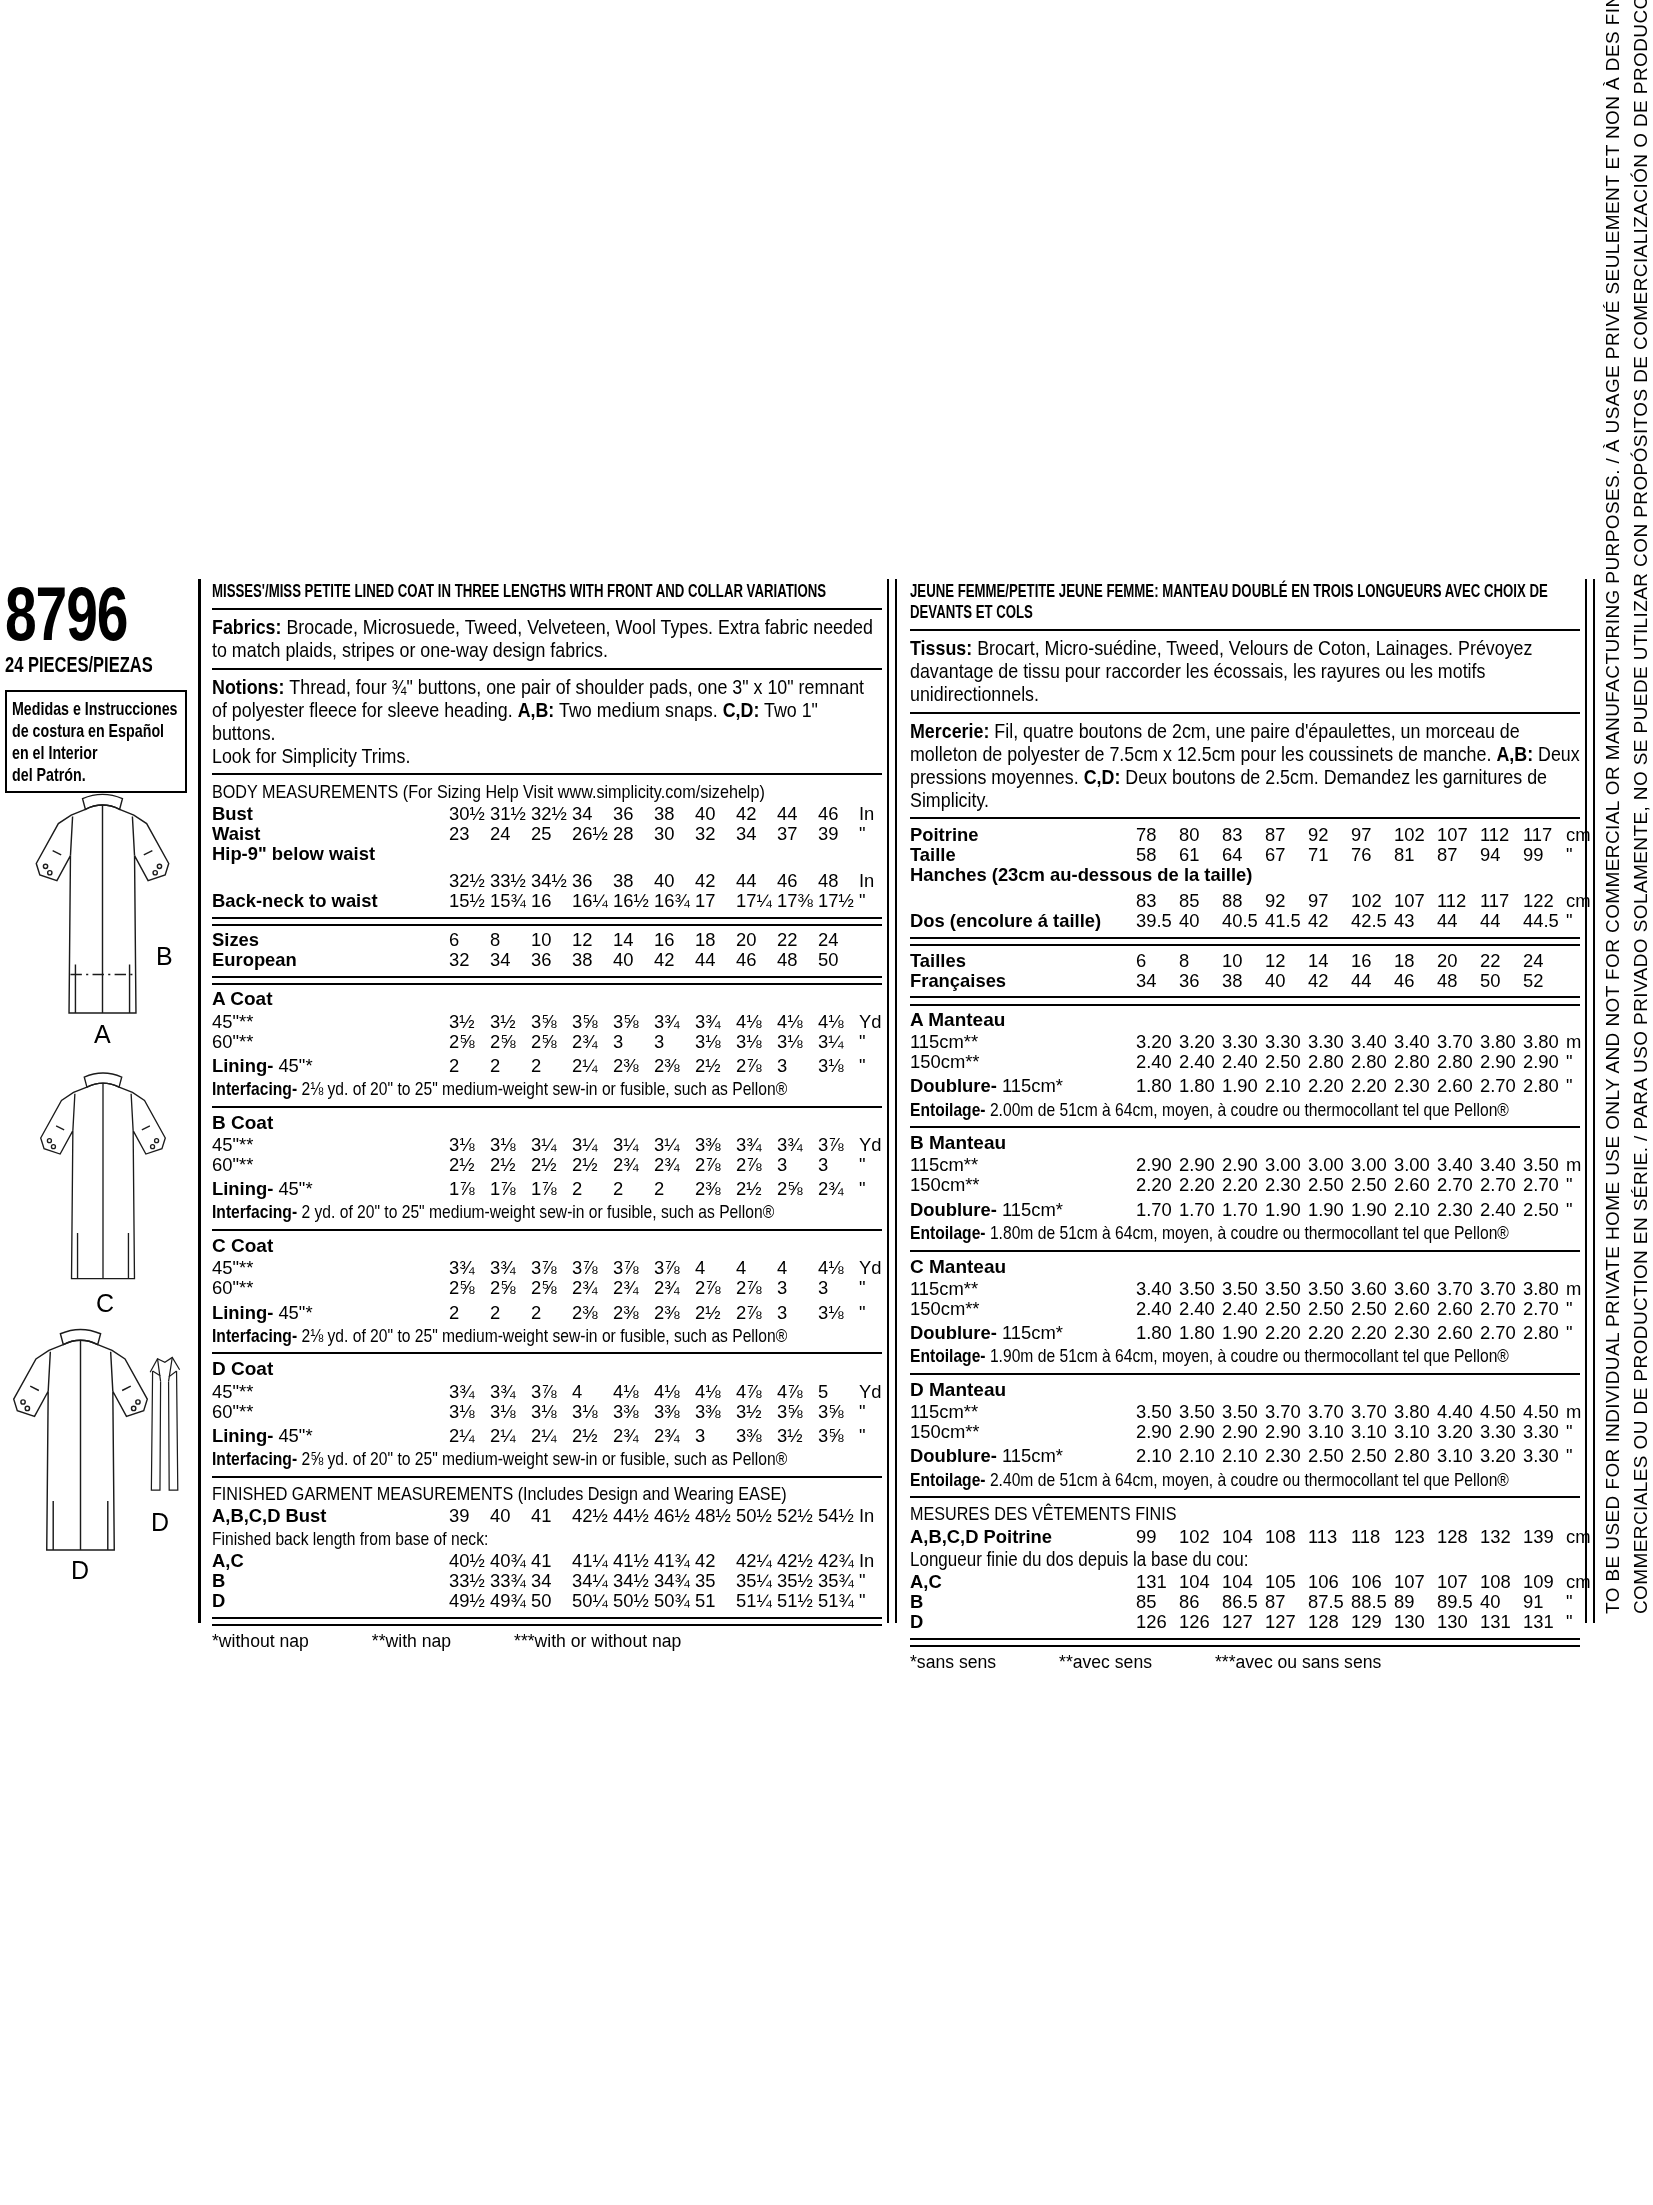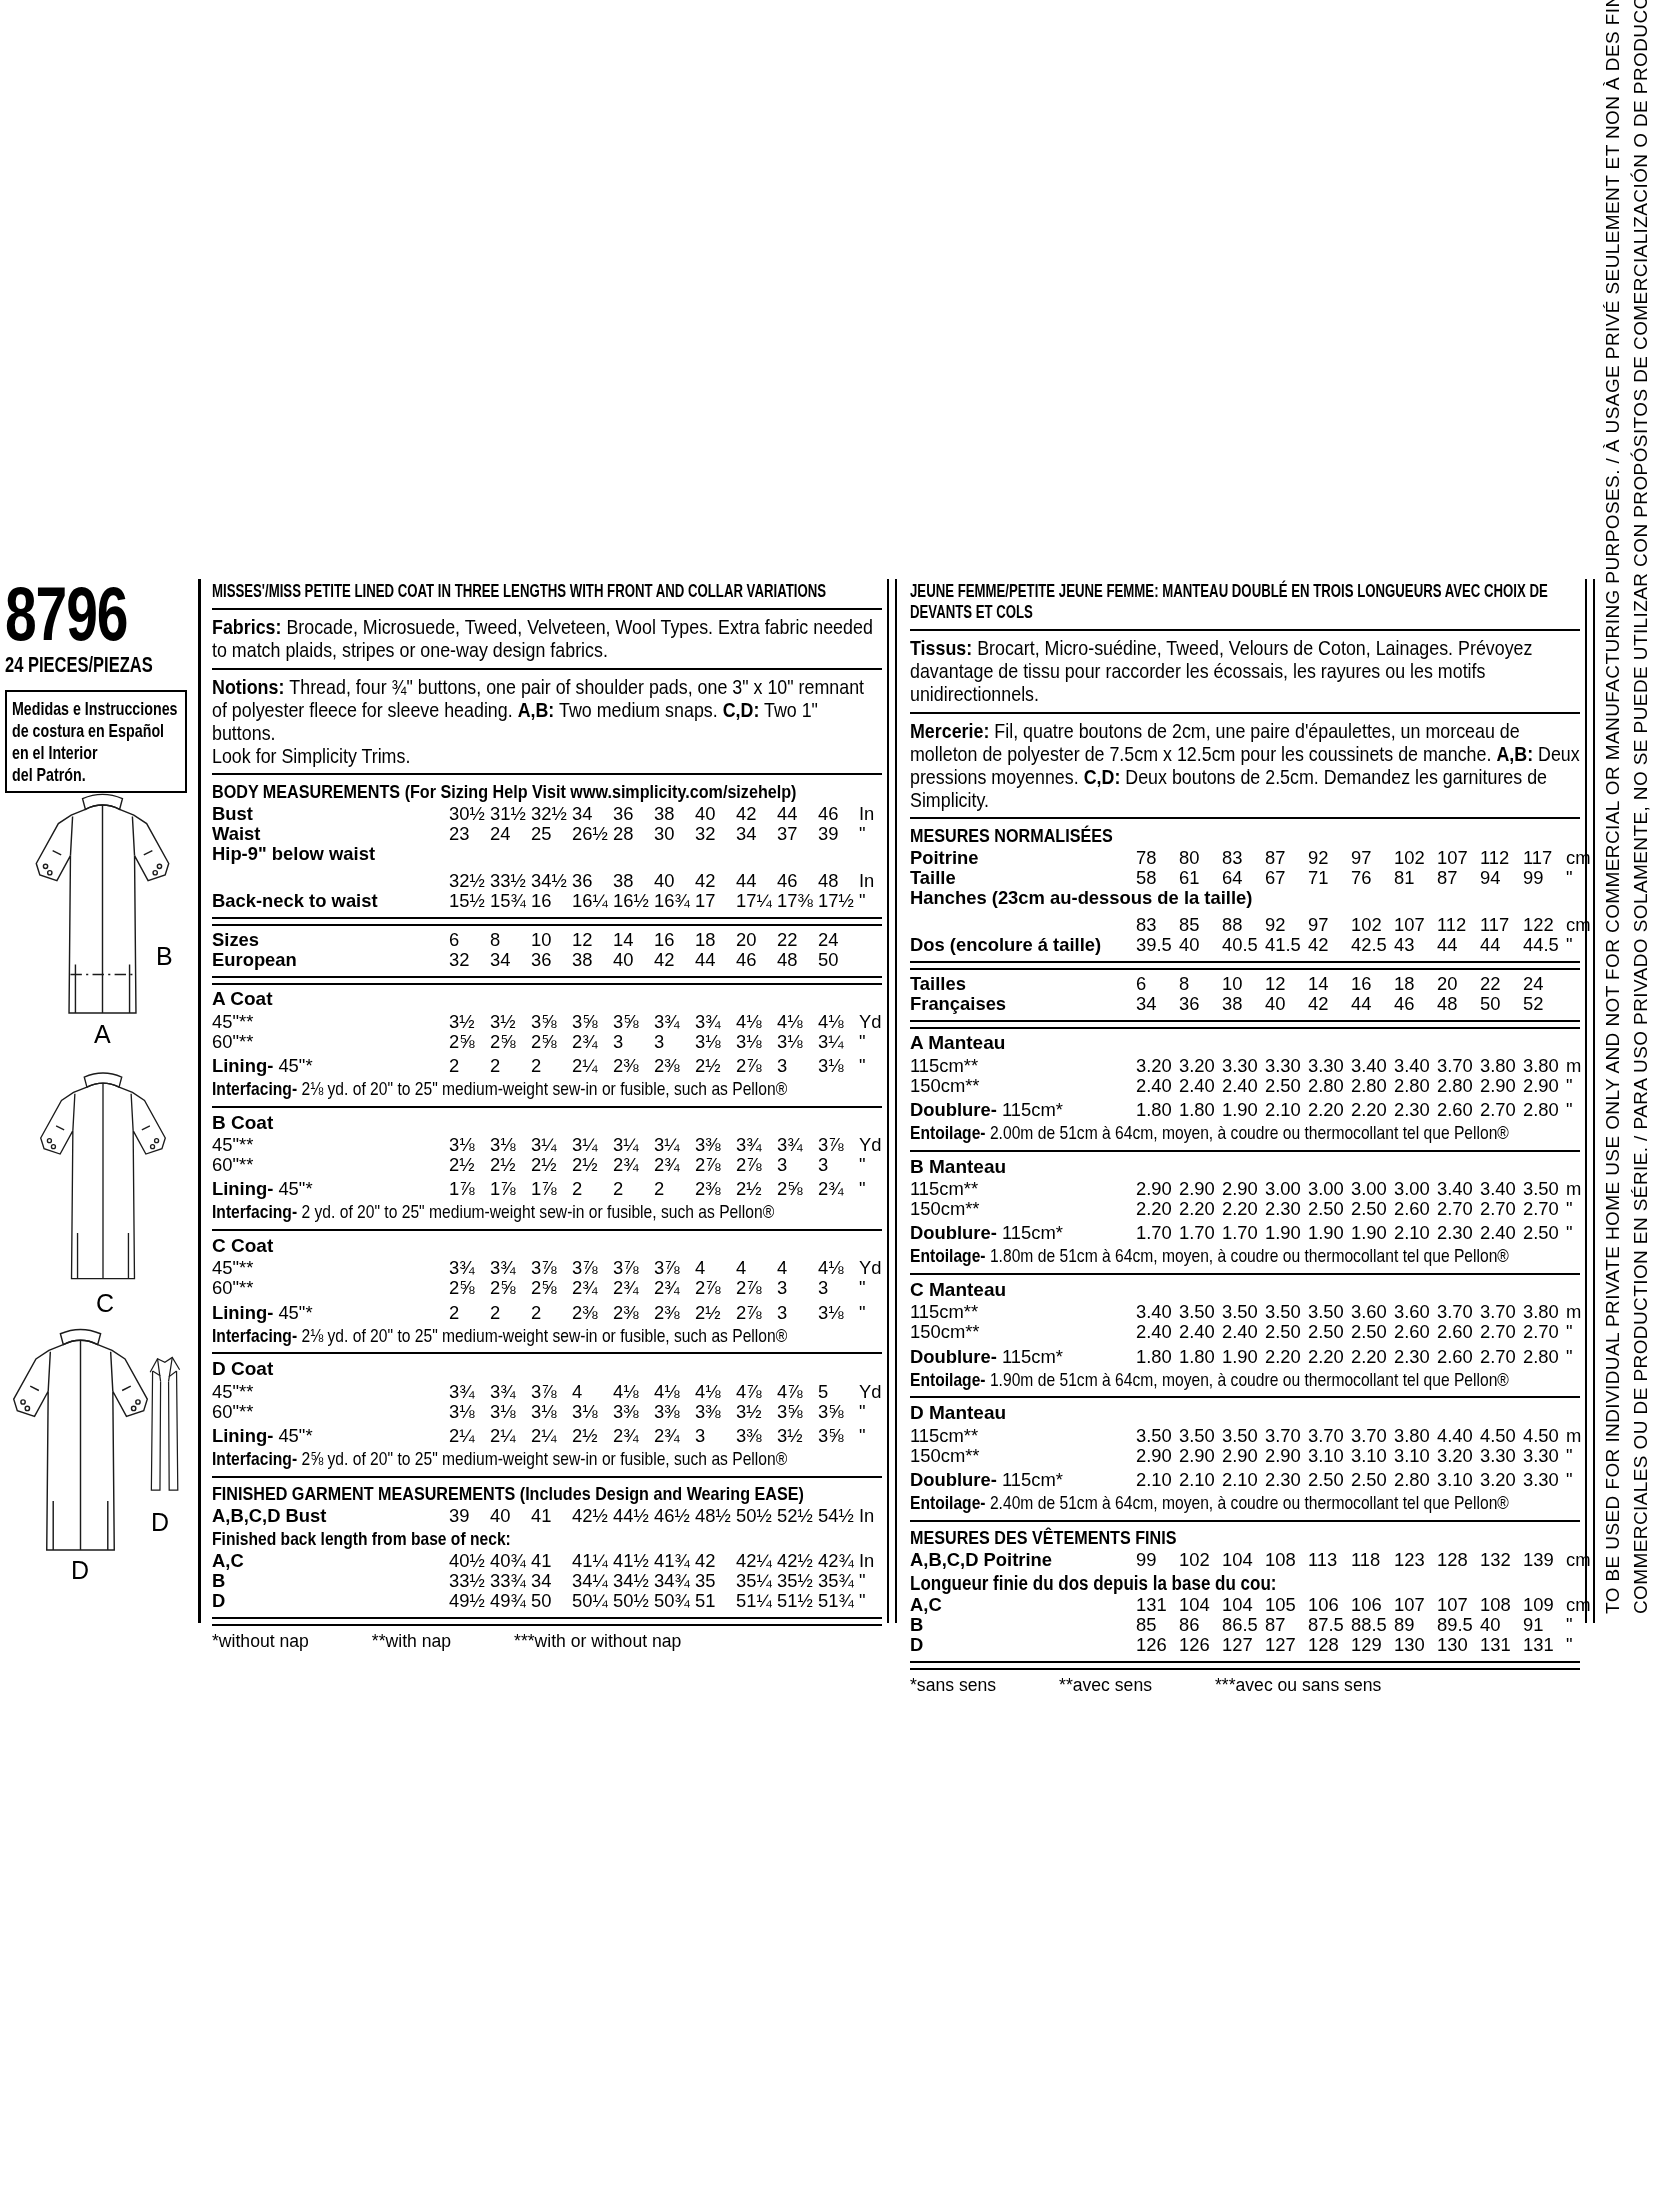--- a/index.html
+++ b/index.html
@@ -8,21 +8,21 @@
   .b{font-weight:bold;}
   .cx85{display:block;transform:scaleX(.85);transform-origin:0 0;width:117.6%;}
   .cx75{display:block;transform:scaleX(.75);transform-origin:0 0;width:133.3%;}
   .col{position:absolute;top:579px;}
   #engcol{left:212px;width:670px;}
   #frcol{left:910px;width:670px;}
   .title{font-size:17.6px;font-weight:bold;line-height:21px;margin:1.5px 0 0 0;}
   .rule{border-top:2.2px solid #000;margin:6.6px 0 5.1px 0;height:0;}
   .rule2{border-top:2.2px solid #000;border-bottom:2.2px solid #000;height:5.1px;margin:5.9px 0 4.4px 0;}
   .para{font-size:21px;line-height:23px;margin:1.5px 0 2.9px 0;}
-  .sect-head{font-size:19px;font-weight:bold;line-height:22px;margin:1.5px 0 1.5px 0;}
+  .sect-head{font-size:19px;font-weight:normal;line-height:22px;margin:1.5px 0 1.5px 0;}
   .coat-head{font-size:19px;font-weight:bold;line-height:20.6px;margin:3.7px 0 1.5px 0;}
   .noteline{font-size:18.4px;line-height:21px;margin:2.2px 0 1.5px 0;white-space:nowrap;}
   .trow{display:flex;font-size:18.4px;line-height:20px;height:20px;white-space:nowrap;}
   .tlabel{flex:0 0 auto;width:237px;overflow:visible;}
   .fr .tlabel{width:226px;}
   .tcell{flex:0 0 auto;width:41px;}
   .fr .tcell{width:43px;}
   .tunit{flex:0 0 auto;width:25px;}
   .lonly .tlabel{width:auto;}
   .notefoot{display:flex;gap:63px;font-size:17.6px;margin-top:5.1px;}
@@ -499,23 +499,20 @@
     </div>
     <div class="rule"></div>
     <div class="para">
         <span class="cx85"><span class="b">Tissus: </span><span>Brocart, Micro-suédine, Tweed, Velours de Coton, Lainages. Prévoyez davantage de tissu pour raccorder les écossais, les rayures ou les motifs unidirectionnels.</span></span>
       </div>
     <div class="rule"></div>
     <div class="para">
         <span class="cx85"><span class="b">Mercerie: </span><span>Fil, quatre boutons de 2cm, une paire d'épaulettes, un morceau de molleton de polyester de 7.5cm x 12.5cm pour les coussinets de manche. </span><span class="b">A,B:</span><span> Deux pressions moyennes. </span><span class="b">C,D:</span><span> Deux boutons de 2.5cm. Demandez les garnitures de Simplicity.</span></span>
       </div>
     <div class="rule"></div>
-    <div class="sect-head">
-        <span class="cx85">MESURES NORMALISÉES</span>
-      </div>
     <div>
         <div class="trow">
           <span class="tlabel"><span class="b">Poitrine</span></span>
           <span class="tcell">78</span>
           <span class="tcell">80</span>
           <span class="tcell">83</span>
           <span class="tcell">87</span>
           <span class="tcell">92</span>
           <span class="tcell">97</span>
           <span class="tcell">102</span>

